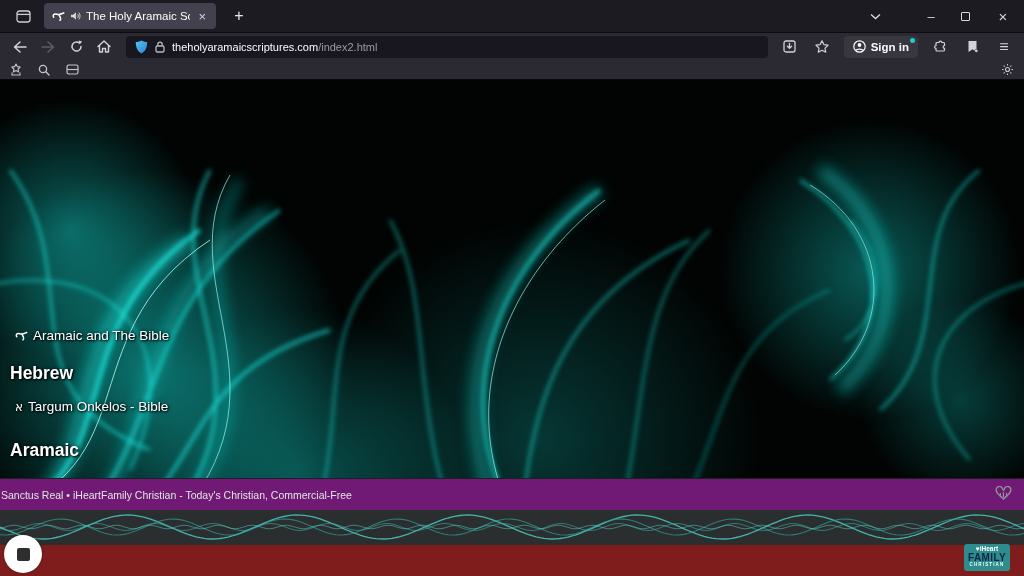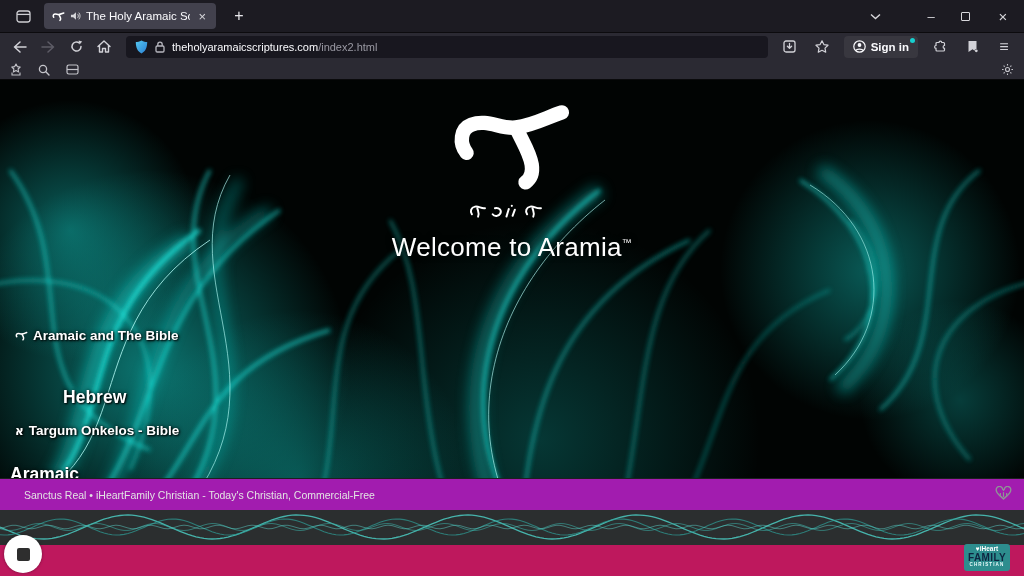--- a/index.html
+++ b/index.html
@@ -41,32 +41,32 @@
   .bg-art { position:absolute; inset:0; }
 
   .logo-wrap { position:absolute; left:50%; top:18px; transform:translateX(-50%); text-align:center; color:#fff; z-index:2; }
   .logo-word { margin-top:10px; }
   .welcome { margin-top:10px; font-size:26px; font-weight:400; color:#fff; letter-spacing:.3px;
              text-shadow:0 0 6px rgba(0,0,0,.8); }
   .welcome sup { font-size:10px; vertical-align:super; }
 
   .sitenav { position:absolute; left:10px; top:232px; z-index:2; color:#fff; }
   .sitenav h2 { font-size:17.5px; font-weight:700; text-shadow:1px 1px 2px #000, 0 0 4px #000; }
-  .navlink { font-size:13.5px; font-weight:700; margin:16px 0 0 5px; display:flex; align-items:center; gap:5px;
+  .navlink { font-size:13.5px; font-weight:400; margin:16px 0 0 5px; display:flex; align-items:center; gap:5px;
              text-shadow:1px 1px 2px #000, 0 0 4px #000; cursor:pointer; }
-  .sec2 { margin-top:44px;text-align:center; } .l2 { margin-top:15px; } .sec3 { margin-top:26px; }
+  .sec2 { margin-top:20px; } .l2 { margin-top:15px; } .sec3 { margin-top:26px; }
 
   
   .player { position:absolute; left:0; right:0; bottom:0; z-index:5; }
-  .pinfo { height:32px; background:#a21caf; padding:3px 24px 2px; display:flex; flex-direction:column; justify-content:center; position:relative; border-top:1px solid #1d1f20; }
+  .pinfo { height:32px; background:#701a75; padding:3px 1px 2px; display:flex; flex-direction:column; justify-content:center; position:relative; border-top:1px solid #1d1f20; }
   .station { font-size:10.5px; color:#e3e4e4; }
   .track { font-size:12.5px; font-weight:700; color:#fff; margin-top:1px; }
   .iheart-gray { position:absolute; right:12px; top:7px; color:#8f9496; }
   .wavewrap { height:35px; background:#2b2e2f; position:relative; }
-  .bottombar { height:31px; background:#be185d; position:relative; }
+  .bottombar { height:31px; background:#7f1d1d; position:relative; }
   .stopbtn { position:absolute; left:4px; bottom:3px; width:38px; height:38px; border-radius:50%; background:#fff;
              display:flex; align-items:center; justify-content:center; z-index:6; box-shadow:0 0 3px rgba(0,0,0,.4); }
   .stopsq { width:13px; height:13px; background:#2e2e2e; border-radius:2px; }
   .badge { position:absolute; right:14px; bottom:5px; width:46px; background:#2d8d8e; border-radius:3px;
            padding:2px 2px 3px; text-align:center; line-height:1.05; }
   .badge .b1 { font-size:6.5px; font-weight:700; color:#fff; }
   .badge .b2 { font-size:10px; font-weight:900; color:#0e2440; letter-spacing:.4px; }
   .badge .b3 { font-size:4.6px; font-weight:700; color:#e8fbfb; letter-spacing:1.1px; }
 
   svg { display:block; }
@@ -280,38 +280,20 @@
         <path d="M850,140 C890,180 880,240 845,260" stroke-width="1.5" opacity=".8"></path>
       </g>
       <g fill="none" stroke="#b8fffa" opacity=".8">
         <path d="M-30,440 C160,400 60,260 210,160" stroke-width="1"></path>
         <path d="M550,495 C440,360 490,210 605,120" stroke-width=".8"></path>
         <path d="M230,95 C170,200 290,300 185,430" stroke-width=".8"></path>
         <path d="M810,105 C885,150 895,240 835,295" stroke-width=".7"></path>
       </g>
     </svg>
 
-    <div class="logo-wrap">
-      <svg width="128" height="96" viewBox="0 0 180 140" style="color:#fff;margin:0 auto">
-          <use href="#alap"></use>
-        </svg>
-      <svg class="logo-word" width="92" height="20" viewBox="0 0 120 26" style="margin:8px auto 0">
-        <g fill="none" stroke="#fff" stroke-width="2.6" stroke-linecap="round">
-          <path d="M8,16 C5,12 7,7 12,6 C17,5 20,9 25,8"></path>
-          <path d="M15,8 C16,12 18,15 16,19"></path>
-          <path d="M38,8 C44,7 47,11 45,15 C43,19 37,19 35,16"></path>
-          <path d="M56,9 L53,19"></path>
-          <path d="M64,10 L61,18"></path>
-          <circle cx="60" cy="5" r="1.4" fill="#fff" stroke="none"></circle>
-          <path d="M80,16 C77,12 79,7 84,6 C89,5 92,9 98,8"></path>
-          <path d="M87,8 C88,12 90,15 88,19"></path>
-        </g>
-      </svg>
-      <div class="welcome"><span>Welcome to Aramia</span><sup>™</sup></div>
-    </div>
 
     <div class="sitenav">
       <div class="navlink">
         <svg width="13" height="10" viewBox="0 0 180 140" style="color:#fff">
             <use href="#alap"></use>
           </svg>
         <span>Aramaic and The Bible</span>
       </div>
       <h2 class="sec2">Hebrew</h2>
       <div class="navlink l2">

